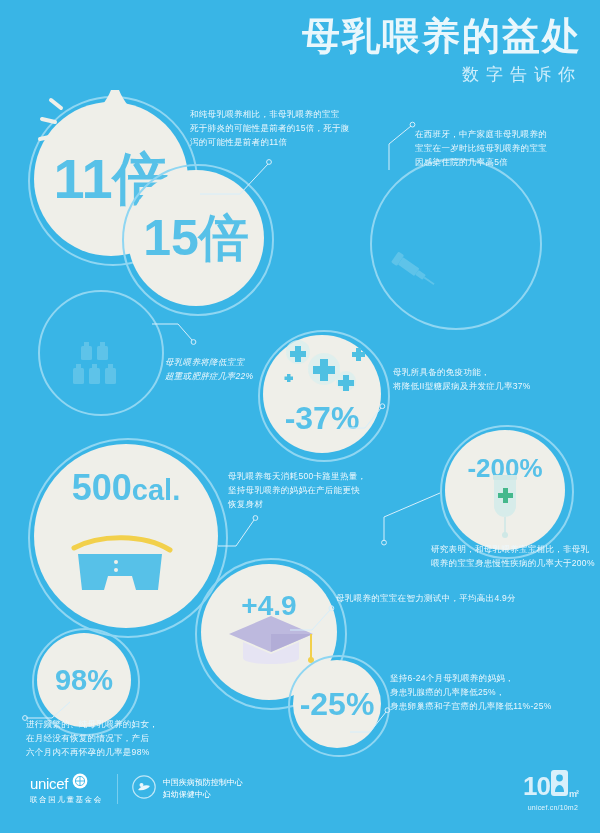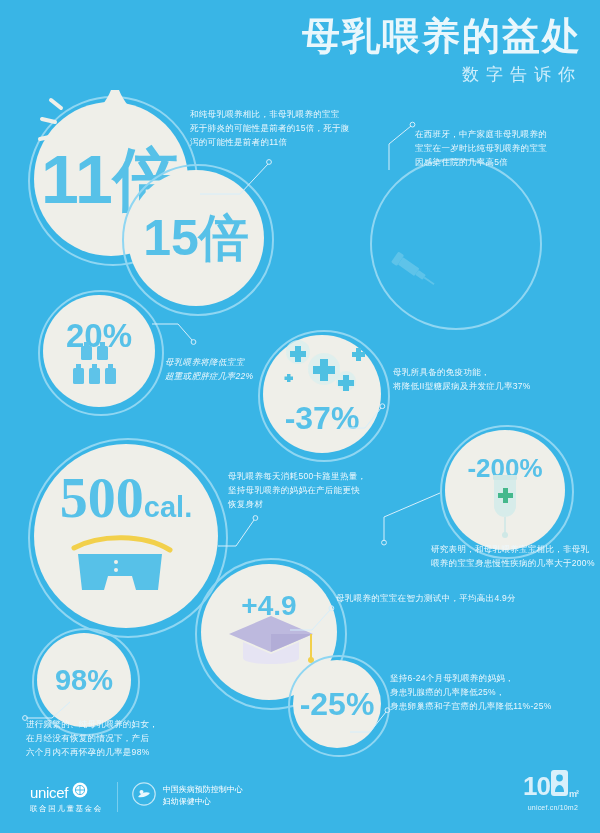--- a/index.html
+++ b/index.html
@@ -31,21 +31,21 @@
   
   .callout{position:absolute;color:#ecf8fd;font-size:8.5px;line-height:1.62;
            letter-spacing:.3px;}
 
   
   .leader{position:absolute;}
   .leader svg{display:block;overflow:visible;}
 
   
   .footer{position:absolute;left:0;right:0;bottom:0;height:58px;}
-  .footer-inner{position:absolute;left:30px;bottom:19px;display:flex;align-items:flex-start;gap:14px;}
+  .footer-inner{position:absolute;left:30px;bottom:28px;display:flex;align-items:center;gap:14px;}
   .unicef-wrap{display:flex;flex-direction:column;align-items:flex-start;}
   .unicef-top{display:flex;align-items:center;gap:4px;}
   .unicef-word{color:#fff;font-size:15px;letter-spacing:-.3px;font-weight:normal;}
   .unicef-cn{color:#fff;font-size:7.5px;letter-spacing:1.6px;margin-top:2px;}
   .divider{width:1px;height:30px;background:#8ed7f1;opacity:.75;}
   .cdc{display:flex;align-items:center;gap:7px;}
   .cdc-text{color:#fff;font-size:8px;line-height:1.5;}
   .brand10{position:absolute;right:22px;bottom:22px;text-align:right;}
   .brand10-main{color:#d8f0fb;font-size:26px;font-weight:bold;letter-spacing:-1px;
                 display:flex;align-items:center;justify-content:flex-end;gap:1px;}
@@ -67,21 +67,21 @@
     <svg width="160" height="120" viewBox="0 0 160 120">
       <path d="M78 4 C70 26 40 44 40 68 A42 42 0 0 0 124 68 C124 44 94 26 86 4 Z" fill="#efefe9"></path>
       <g stroke="#efefe9" stroke-width="4" stroke-linecap="round">
         <line x1="28" y1="22" x2="18" y2="14"></line>
         <line x1="22" y1="36" x2="9" y2="33"></line>
         <line x1="21" y1="50" x2="7" y2="53"></line>
       </g>
     </svg>
   </div>
   <div class="bubble" style="left:34px;top:102px;width:154px;height:154px;">
-    <span class="big-num" style="font-size:68px;">11倍</span>
+    <span class="big-num" style="font-size:56px;">11倍</span>
   </div>
 
   <div class="ring" style="left:122px;top:164px;width:148px;height:148px;"></div>
   <div class="bubble" style="left:128px;top:170px;width:136px;height:136px;">
     <span class="big-num" style="font-size:50px;">15倍</span>
   </div>
 
   <div class="callout" style="left:190px;top:108px;width:180px;">
     <div>和纯母乳喂养相比，非母乳喂养的宝宝</div>
     <div>死于肺炎的可能性是前者的15倍，死于腹</div>
@@ -111,23 +111,20 @@
     <div>因感染住院的几率高5倍</div>
   </div>
   <div class="leader" style="left:385px;top:120px;">
     <svg width="40" height="52">
       <polyline points="4,50 4,24 26,6" fill="none" stroke="#d6eefb" stroke-width="1"></polyline>
       <circle cx="27.5" cy="4.6" r="2.4" fill="none" stroke="#d6eefb" stroke-width="1"></circle>
     </svg>
   </div>
 
   <div class="ring" style="left:38px;top:290px;width:122px;height:122px;"></div>
-  <div class="bubble" style="left:43px;top:295px;width:112px;height:112px;">
-    <span class="big-num" style="font-size:33px;position:relative;top:-16px;">20%</span>
-  </div>
   <div style="position:absolute;left:67px;top:340px;width:64px;height:52px;">
     <svg width="64" height="52" viewBox="0 0 64 52">
       <g fill="#5ec3e9">
         <g transform="translate(14,2)">
           <rect x="3" y="0" width="5" height="4"></rect>
             <rect x="0" y="4" width="11" height="14" rx="1.5"></rect>
         </g>
         <g transform="translate(30,2)">
           <rect x="3" y="0" width="5" height="4"></rect>
             <rect x="0" y="4" width="11" height="14" rx="1.5"></rect>
@@ -207,21 +204,21 @@
   <div class="leader" style="left:380px;top:487px;">
     <svg width="66" height="56">
       <polyline points="4,54 4,30 60,6" fill="none" stroke="#d6eefb" stroke-width="1"></polyline>
       <circle cx="4" cy="55.6" r="2.4" fill="none" stroke="#d6eefb" stroke-width="1"></circle>
     </svg>
   </div>
 
   <div class="ring" style="left:28px;top:438px;width:196px;height:196px;"></div>
   <div class="bubble" style="left:34px;top:444px;width:184px;height:184px;">
     <div style="position:absolute;top:26px;left:0;right:0;text-align:center;">
-      <span class="big-num" style="font-size:56px;font-family:Liberation Serif, serif;">500</span><span class="big-num" style="font-size:29px;margin-top:20px;">cal.</span>
+      <span class="big-num" style="font-size:36px;">500</span><span class="big-num" style="font-size:29px;margin-top:20px;">cal.</span>
     </div>
   </div>
   <div style="position:absolute;left:66px;top:524px;width:122px;height:88px;">
     <svg width="122" height="88" viewBox="0 0 122 88">
       <path d="M8 24 C34 10 78 10 104 26" fill="none" stroke="#f2d04b" stroke-width="5" stroke-linecap="round"></path>
       <path d="M12 30 h84 l-4 36 h-22 l-4 -14 h-24 l-4 14 h-22 z" fill="#57c1e8"></path>
       <g fill="#efefe9">
         <circle cx="50" cy="38" r="2"></circle>
         <circle cx="50" cy="46" r="2"></circle>
       </g>

